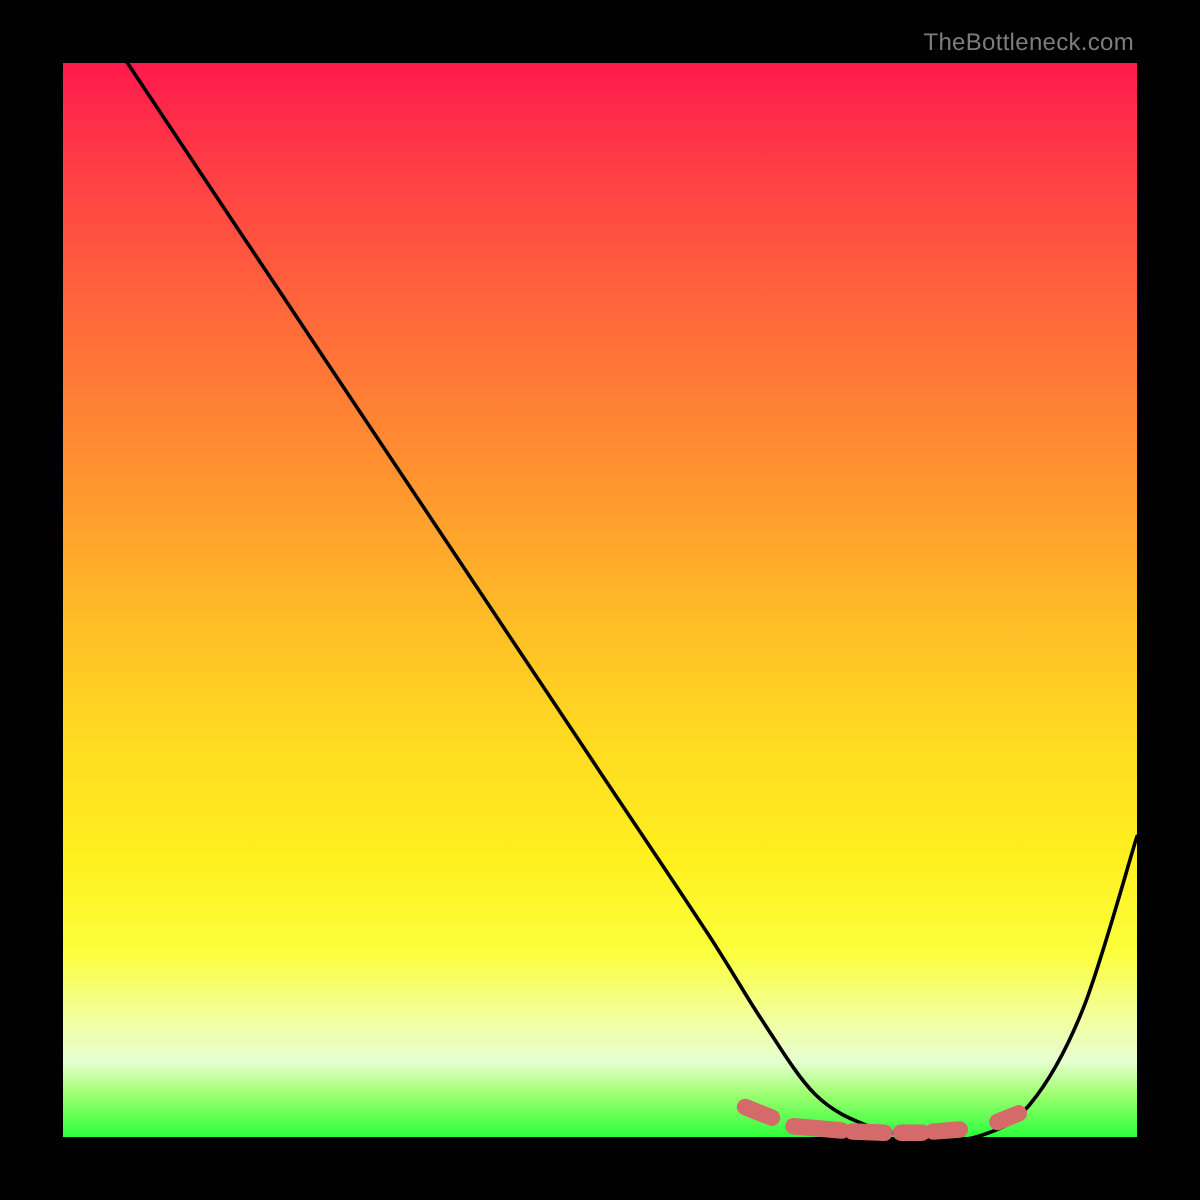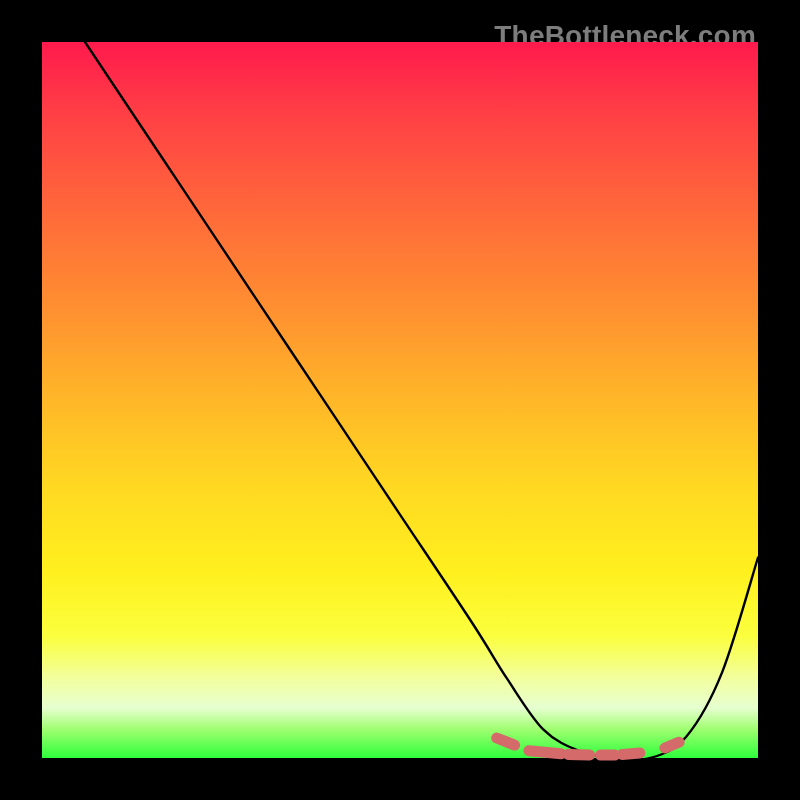--- a/index.html
+++ b/index.html
@@ -40,22 +40,22 @@
       #e6ffd0 93%,
       #9fff70 96%,
       #2eff3c 100%
     );
   }
   .watermark {
     position: absolute;
     top: 20px;
     right: 44px;
     color: #7d7d7d;
-    font-size: 28px;
-    font-weight: 700;
+    font-size: 16px;
+    font-weight: 400;
     letter-spacing: 0.2px;
   }
   svg.curve {
     position: absolute;
     left: 0;
     top: 0;
     width: 716px;
     height: 716px;
     overflow: visible;
   }

